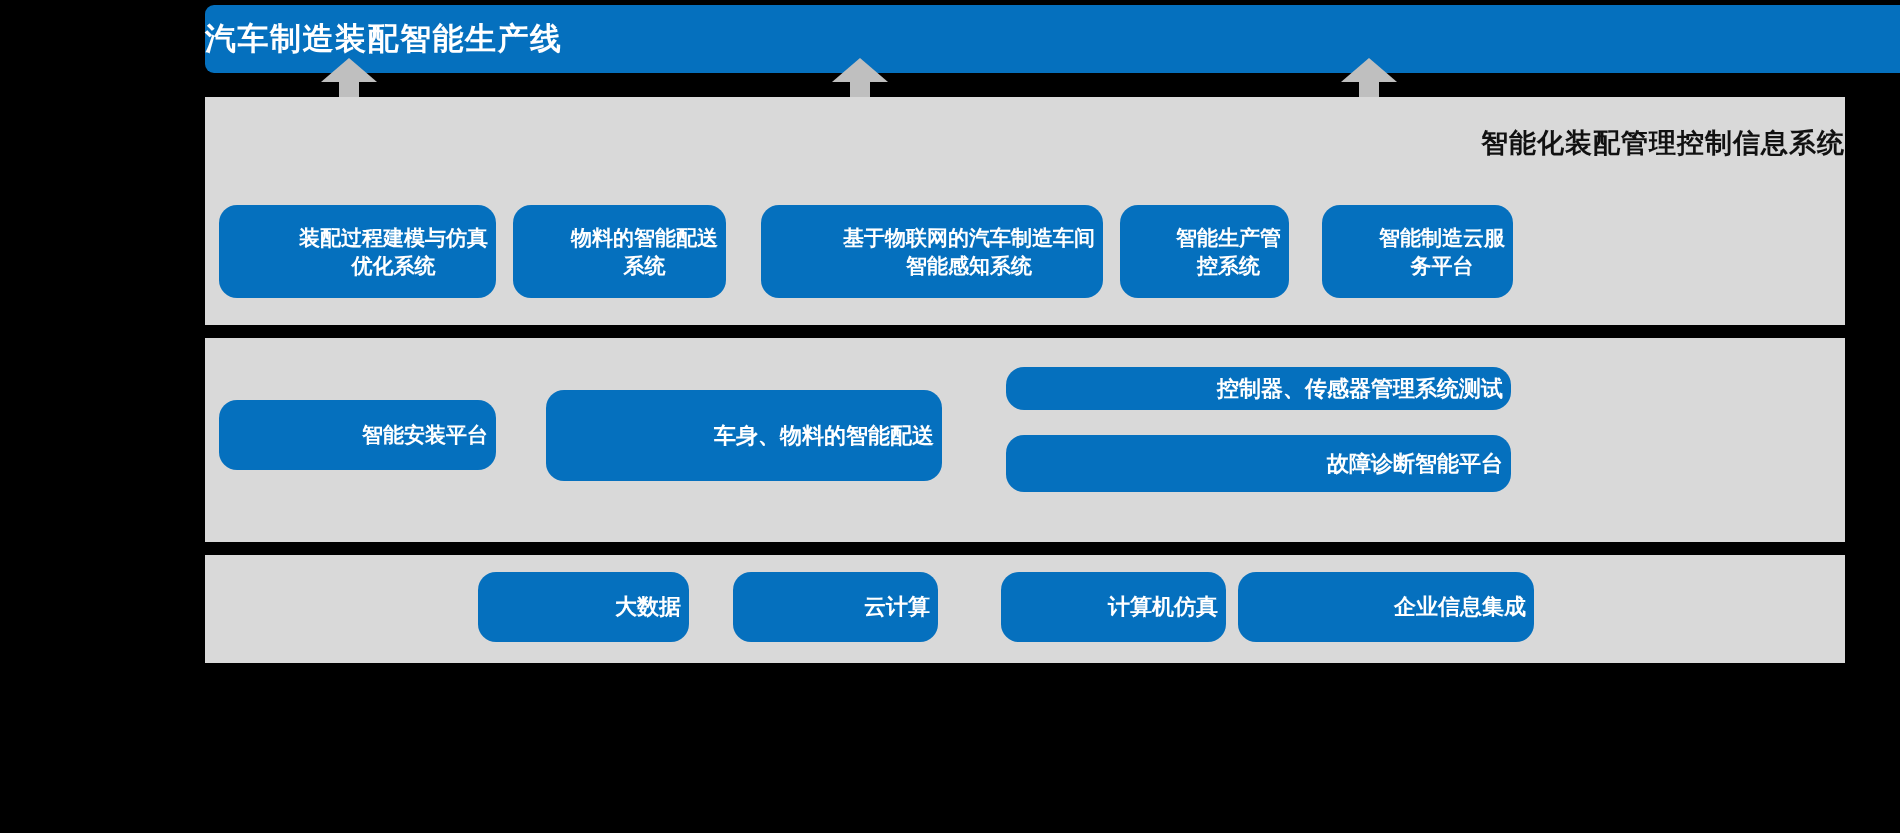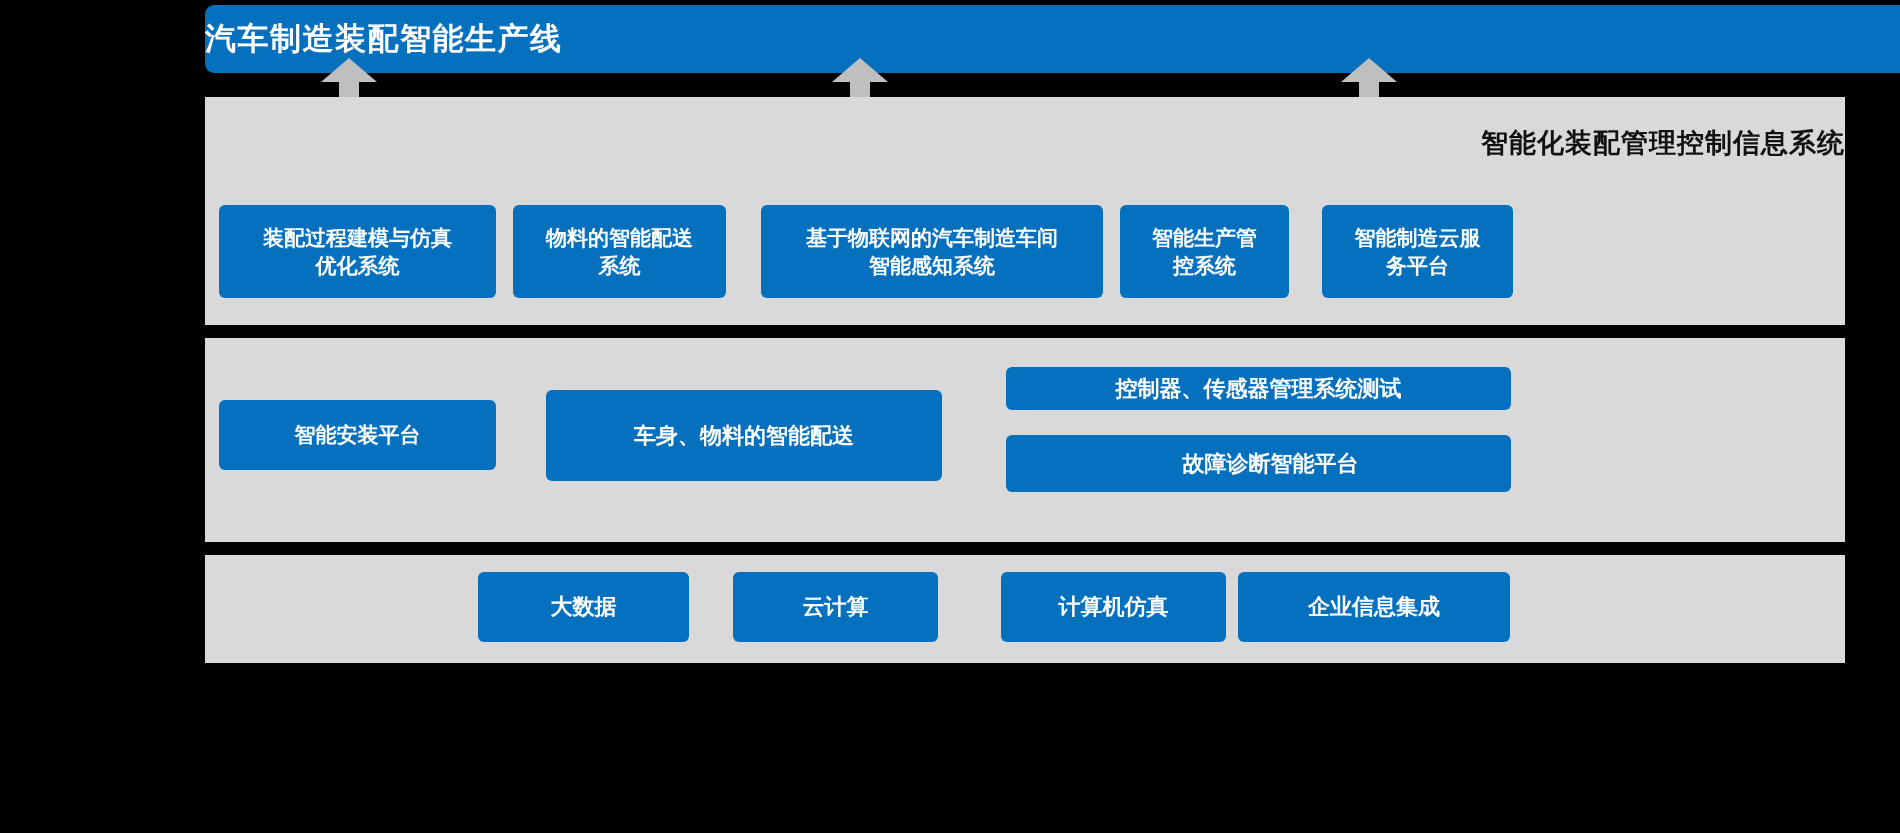--- a/index.html
+++ b/index.html
@@ -41,22 +41,22 @@
   #panel-platform{left:205px;top:338px;width:1640px;height:204px;}
   #panel-tech{left:205px;top:555px;width:1640px;height:108px;}
 
   .panel-title{
     position:absolute;left:0;right:0;top:28px;text-align:right;
     color:#111111;font-size:27px;font-weight:bold;letter-spacing:1px;
   }
 
   
   .bbox{
-    position:absolute;background:#0570be;border-radius:6px;
-    display:flex;align-items:center;justify-content:center;text-align:center;
+    position:absolute;background:#0570be;border-radius:18px;
+    display:flex;align-items:center;justify-content:flex-end;text-align:center;
     color:#ffffff;font-weight:bold;box-sizing:border-box;padding:4px 8px;
   }
   .bbox span{display:block;line-height:1.32;}
 
   
   .mgmt-box{top:108px;height:93px;font-size:21px;}
   #mgmt-0{left:14px;width:277px;}
   #mgmt-1{left:308px;width:213px;}
   #mgmt-2{left:556px;width:342px;}
   #mgmt-3{left:915px;width:169px;}
@@ -67,21 +67,21 @@
   #plat-1{left:341px;top:52px;width:396px;height:91px;font-size:22px;}
   #plat-2{left:801px;top:29px;width:505px;height:43px;font-size:22px;}
   #plat-3{left:801px;top:97px;width:505px;height:57px;font-size:22px;padding-left:32px;}
 
   
   .tech-box{top:17px;height:70px;font-size:22px;}
   #tech-0{left:15px;width:215px;}
   #tech-1{left:273px;width:211px;}
   #tech-2{left:528px;width:205px;}
   #tech-3{left:776px;width:225px;margin-left:20px;}
-  #tech-4{left:1033px;width:272px;}
+  #tech-4{left:1033px;width:296px;}
 </style>
 </head>
 <body>
 
 <div class="stage">
 
   <div class="banner">
     <div class="banner-text">汽车制造装配智能生产线</div>
   </div>
 

